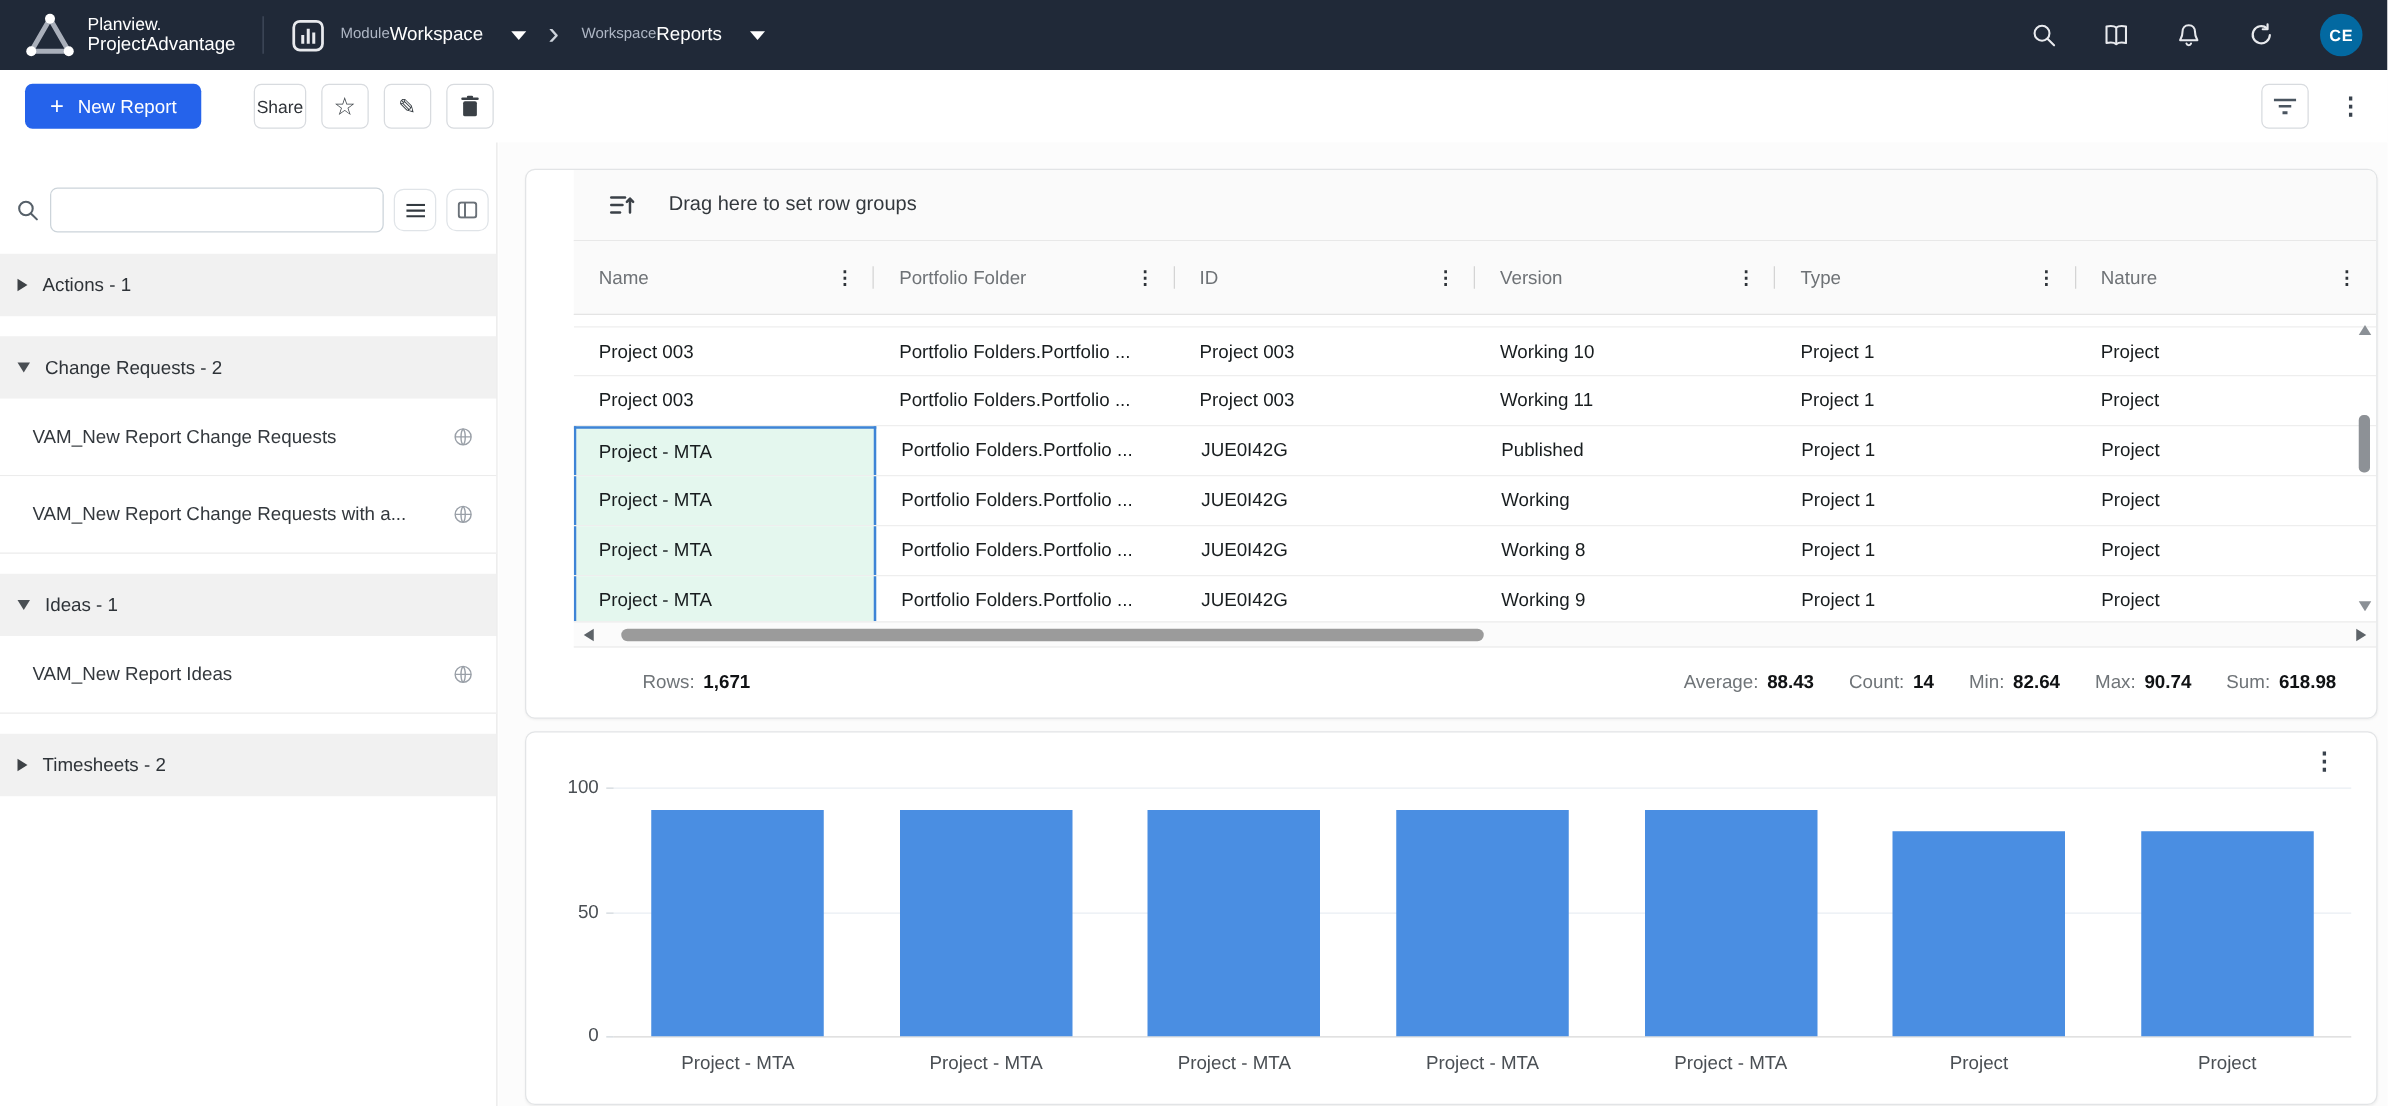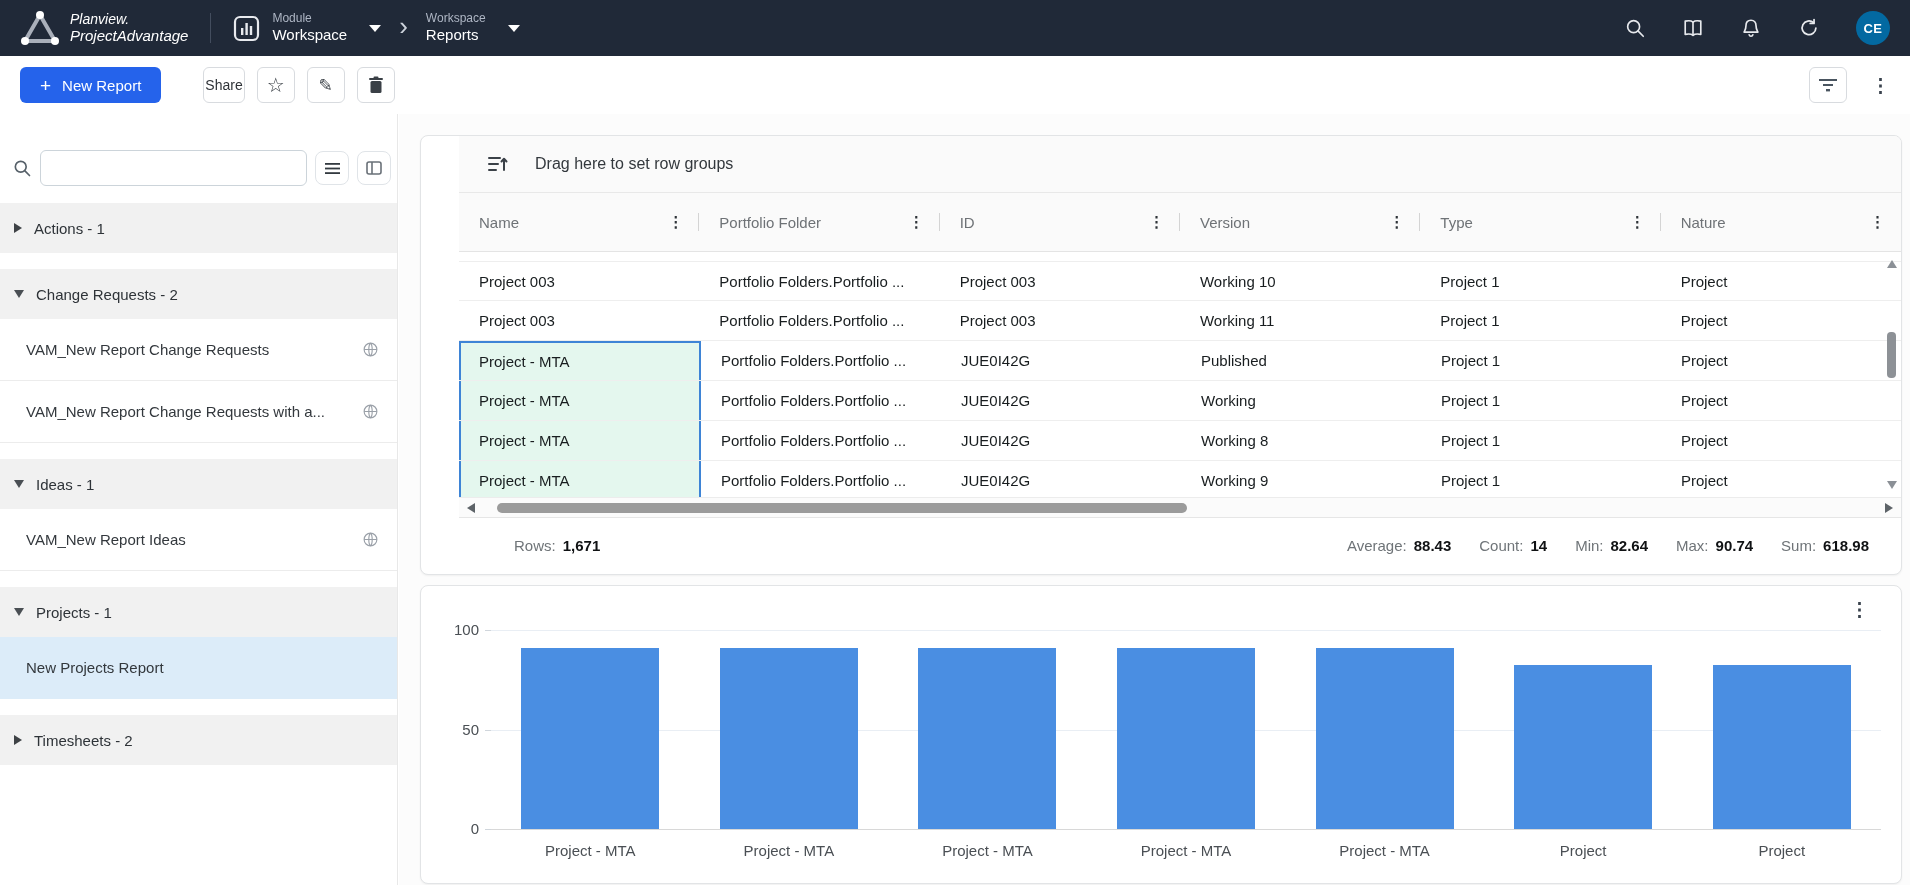--- a/index.html
+++ b/index.html
@@ -2,27 +2,27 @@
 <html><head>
 <meta charset="utf-8">
 <style>
   * { box-sizing: border-box; margin: 0; padding: 0; }
   html,body { width:1910px; height:885px; overflow:hidden; }
   body { font-family:"Liberation Sans", sans-serif; position:relative; background:#fff; color:#181d1f; }
 
   
   .navbar { height:56px; background:#202938; display:flex; align-items:center; justify-content:space-between; padding:0 20px; }
   .nav-left { display:flex; align-items:center; }
-  .brand { display:flex; align-items:center; gap:10px; cursor:pointer;font-style:italic; }
+  .brand { display:flex; align-items:center; gap:10px; cursor:pointer; }
   .brand-text { display:flex; flex-direction:column; line-height:1.18; color:#fff; }
   .brand-text .l1 { font-size:14px; }
   .brand-text .l2 { font-size:15px; }
   .nav-divider { width:1px; height:30px; background:#434d5e; margin:0 22px; }
   .nav-crumb { display:flex; align-items:center; gap:12px; cursor:pointer; }
-  .crumb-text { display:flex; flex-direction:column; line-height:1.25; }
+  .crumb-text { display:flex; flex-direction:row; line-height:1.25; }
   .crumb-text .small { font-size:12px; color:#aeb6c4; }
   .crumb-text .big { font-size:15px; color:#fff; }
   .caret-down { width:0; height:0; border-left:6px solid transparent; border-right:6px solid transparent; border-top:7px solid #fff; margin-left:10px; }
   .crumb-sep { color:#cdd3dc; font-size:26px; margin:0 18px; line-height:1; padding-bottom:4px; }
   .nav-right { display:flex; align-items:center; gap:36px; }
   .nav-icon { width:22px; height:22px; cursor:pointer; display:block; }
   .avatar { width:34px; height:34px; border-radius:50%; background:#0369a1; color:#fff; font-size:13px; font-weight:bold; display:flex; align-items:center; justify-content:center; letter-spacing:.5px; cursor:pointer; }
 
   
   .toolbar { height:58px; background:#fff; display:flex; align-items:center; padding:0 20px; }
@@ -249,29 +249,20 @@
         <div class="sec-item">
           <span class="lbl">VAM_New Report Ideas</span>
           <svg width="17" height="17" viewBox="0 0 24 24" fill="none" stroke="#9aa0a8" stroke-width="1.6">
             <circle cx="12" cy="12" r="9"></circle>
             <path d="M3 12h18M12 3c3.2 3 3.2 15 0 18M12 3c-3.2 3-3.2 15 0 18"></path>
           </svg>
         </div>
       </div>
       <div class="section">
         <div class="sec-header">
-          <span class="tri-down"></span>
-          <span class="sec-label">Projects - 1</span>
-        </div>
-        <div class="sec-item selected">
-          <span class="lbl">New Projects Report</span>
-        </div>
-      </div>
-      <div class="section">
-        <div class="sec-header">
           <span class="tri-right"></span>
           <span class="sec-label">Timesheets - 2</span>
         </div>
       </div>
     </div>
 </aside>
 
 <main class="main">
 
   <section class="panel grid-panel">

